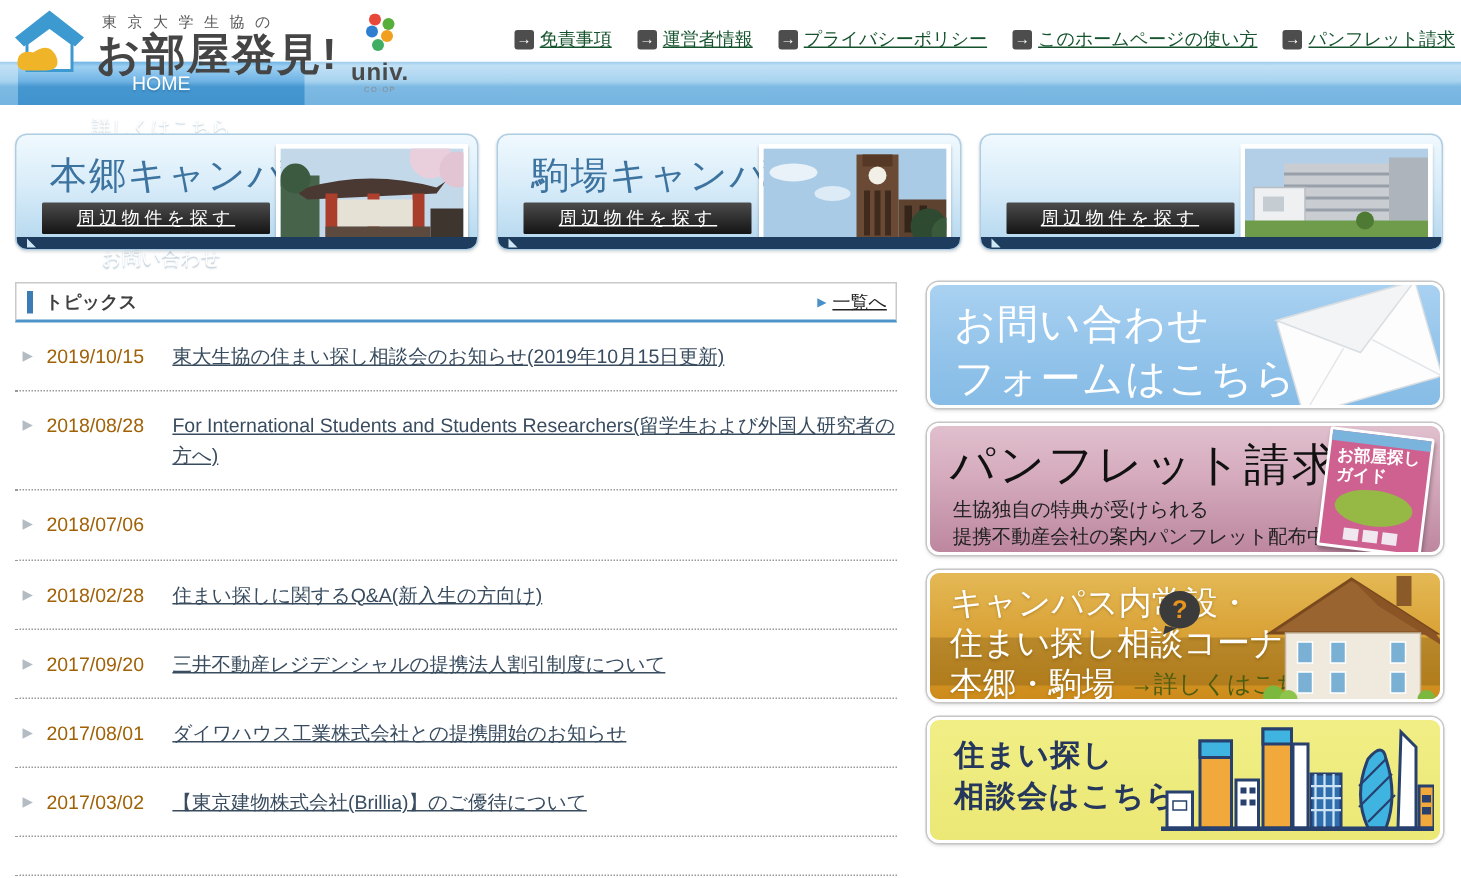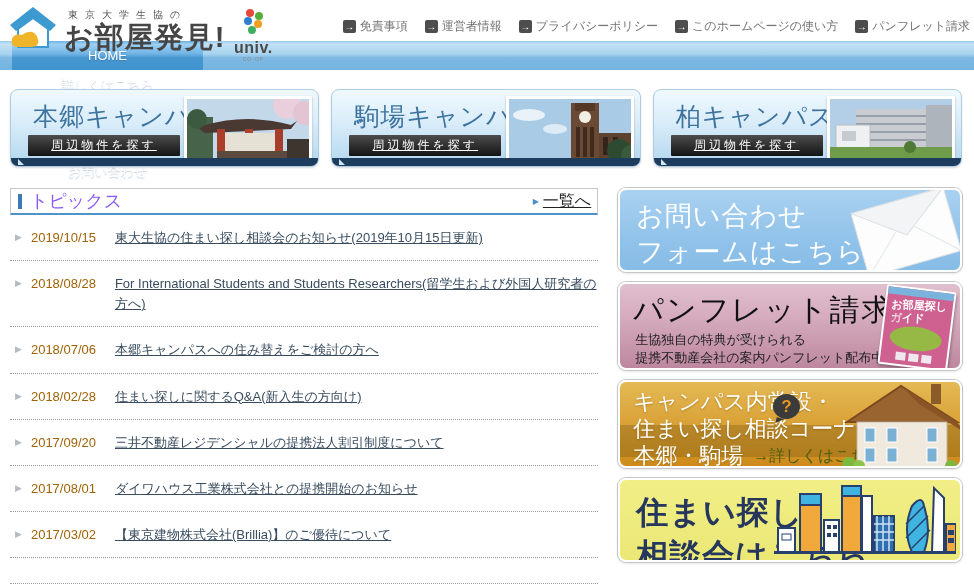--- a/index.html
+++ b/index.html
@@ -13,21 +13,21 @@
   .logo-house { width:50px; height:46px; }
   .logo-text { margin-left:6px; }
   .logo-tagline { font-size:10px; color:#5a5a5a; letter-spacing:7px; margin:3px 0 0 4px; white-space:nowrap; }
   .logo-title { font-size:29px; font-weight:bold; color:#454545; letter-spacing:1px; line-height:1.1; }
   .coop-mark { margin-left:6px; padding-top:4px; width:44px; text-align:center; }
   .coop-univ { font-size:16px; font-weight:bold; color:#4a4a4a; line-height:1; margin-top:1px; letter-spacing:.5px; }
   .coop-sub { font-size:5px; color:#8a8a8a; letter-spacing:1px; }
   .top-links { position:absolute; right:4px; bottom:6px; display:flex; gap:17px; font-size:12px; white-space:nowrap; }
   .top-link { display:flex; align-items:center; gap:4px; cursor:pointer; }
   .top-link .sq { width:13px; height:13px; background:#4d4d4d; color:#fff; border-radius:2px; font-size:10px; line-height:13px; text-align:center; flex-shrink:0; }
-  .top-link .lbl { color:#737373; }
+  .top-link .lbl { color:#14532d; text-decoration:underline; }
 
   
   .main-nav { display:flex; height:29px; padding-left:12px; background:linear-gradient(180deg,#9ccbeb 0%,#c2e1f5 10%,#a8d3ef 45%,#7db9e3 58%,#74b4e0 100%);flex-direction:column; }
   .nav-item { width:191px; text-align:center; line-height:29px; font-size:13px; color:#fff; cursor:pointer; text-shadow:0 1px 1px rgba(40,90,130,.35); }
   .nav-item.active { background:linear-gradient(180deg,#6eb2e2 0%,#9dd0f2 12%,#6fb3e4 45%,#4697d0 58%,#4093cd 100%); }
 
   
   .campus-row { display:flex; gap:12px; margin:19px 12px 0 10px; }
   .campus-banner { position:relative; flex:1; height:78px; border:1px solid #aecde4; border-radius:8px; background:linear-gradient(180deg,#f0f9fe 0%,#d8ecf9 45%,#b2d6ee 100%); cursor:pointer; overflow:hidden; box-shadow:0 1px 2px rgba(0,0,0,.15); }
   .campus-title { position:absolute; left:22px; top:10px; font-size:25px; color:#3d739f; letter-spacing:1px; white-space:nowrap; }
@@ -38,24 +38,24 @@
   .corner-arrow { position:absolute; left:7px; bottom:1px; width:0; height:0; border-left:6px solid #cfe6f5; border-top:6px solid transparent; }
 
   
   .content { display:flex; gap:20px; margin:21px 12px 0 10px; }
   .main-col { width:592px; }
   .side-col { width:346px; display:flex; flex-direction:column; gap:10px; }
 
   
   .topics-header { position:relative; height:27px; border:1px solid #c9c9c9; border-bottom:2px solid #4f94c9; display:flex; align-items:center; background:#fff; }
   .topics-accent { width:4px; height:15px; background:#3c7cb4; margin:0 8px 0 7px; }
-  .topics-title { font-size:18px; font-weight:normal; color:#8b5cf6; }
+  .topics-title { font-size:12px; font-weight:bold; color:#404040; }
   .topics-more { position:absolute; right:6px; top:0; height:100%; display:flex; align-items:center; gap:4px; cursor:pointer; }
   .topics-more .tri { font-size:8px; color:#4a90c8; }
-  .topics-more .lbl { font-size:16px; color:#222; text-decoration:underline; }
+  .topics-more .lbl { font-size:12px; color:#222; text-decoration:underline; }
   .news-list { }
   .news-row { display:flex; align-items:flex-start; padding:13px 0 12px 5px; border-bottom:1px dotted #9a9a9a; font-size:13px; line-height:1.55; }
   .news-marker { font-size:9px; color:#b3bcc3; margin-top:3px; flex-shrink:0; }
   .news-date { width:84px; flex-shrink:0; color:#a16207; margin-left:9px; }
   .news-link { color:#394c5f; text-decoration:underline; cursor:pointer; }
 
   
   .sb { position:relative; border-radius:8px; overflow:hidden; cursor:pointer; border:2px solid #fff; box-shadow:0 0 0 1px #c6c6c6, 0 1px 3px rgba(0,0,0,.2); }
   .sb-contact { height:84px; background:linear-gradient(180deg,#a9d1f1 0%,#92c3ea 60%,#86bce6 100%); }
   .sb-contact .txt { position:absolute; left:16px; top:9px; font-size:27px; color:#fff; line-height:1.33; letter-spacing:1px; }
@@ -73,21 +73,21 @@
   .sb-consult { height:88px; background:linear-gradient(180deg,#e4b955 0%,#d89f33 55%,#cd8b1a 100%); }
   .sb-consult .band { position:absolute; left:0; right:0; bottom:9px; height:32px; background:rgba(105,80,20,.30); }
   .sb-consult .l1 { position:absolute; left:13px; top:5px; font-size:22px; color:#fff; text-shadow:0 1px 2px rgba(120,80,0,.45); white-space:nowrap; }
   .sb-consult .l2 { position:absolute; left:13px; top:32px; font-size:22px; color:#fff; text-shadow:0 1px 2px rgba(120,80,0,.45); white-space:nowrap; }
   .sb-consult .l3 { position:absolute; left:13px; top:59px; font-size:22px; color:#fff; text-shadow:0 1px 2px rgba(120,80,0,.45); white-space:nowrap; }
   .sb-consult .cta { font-size:16px; color:#4c5c0f; text-shadow:none; margin-left:10px; vertical-align:2px; }
   .qbubble { position:absolute; right:160px; top:12px; width:27px; height:25px; background:#3b3b3b; border-radius:50%; color:#e8951f; font-weight:bold; font-size:17px; text-align:center; line-height:25px; z-index:3; }
   .qbubble:after { content:""; position:absolute; left:3px; bottom:-5px; border-left:8px solid #3b3b3b; border-bottom:6px solid transparent; transform:rotate(12deg); }
   .consult-house { position:absolute; right:-4px; bottom:-2px; z-index:2; }
   .sb-seminar { height:84px; background:linear-gradient(180deg,#f1ee86 0%,#ebe876 100%); }
-  .sb-seminar .txt { position:absolute; left:16px; top:11px; font-size:32px; font-weight:600; color:#25375c; line-height:1.35; letter-spacing:1px; }
+  .sb-seminar .txt { position:absolute; left:16px; top:11px; font-size:20px; font-weight:600; color:#25375c; line-height:1.35; letter-spacing:1px; }
   .skyline { position:absolute; right:4px; bottom:4px; }
 </style>
 </head>
 <body>
 
 <div class="page">
 
   <header class="site-header">
     <div class="logo">
       <svg class="logo-house" viewBox="0 0 50 46">
@@ -187,21 +187,20 @@
           <rect x="104" y="38" width="5" height="18" fill="#34241a"></rect>
           <circle cx="110" cy="52" r="12" fill="#2e4a30"></circle>
           <circle cx="122" cy="56" r="10" fill="#3a5a3c"></circle>
         </svg>
       </div>
       <div class="campus-strip"></div>
       <div class="corner-arrow"></div>
     </div>
 
     <div class="campus-banner">
-      <div class="campus-title">柏キャンパス</div>
       <div class="campus-btn">周辺物件を探す</div>
       <div class="campus-photo">
         <svg viewBox="0 0 122 60">
           <rect width="122" height="60" fill="#b2cfe7"></rect>
           <rect x="26" y="10" width="96" height="38" fill="#c9cdd2"></rect>
           <rect x="26" y="16" width="96" height="2" fill="#989fa8"></rect>
           <rect x="26" y="24" width="96" height="2" fill="#989fa8"></rect>
           <rect x="26" y="32" width="96" height="2" fill="#989fa8"></rect>
           <rect x="26" y="40" width="96" height="2" fill="#989fa8"></rect>
           <rect x="96" y="6" width="26" height="42" fill="#aeb4bb"></rect>
@@ -236,21 +235,20 @@
           <a class="news-link">東大生協の住まい探し相談会のお知らせ(2019年10月15日更新)</a>
         </div>
         <div class="news-row">
           <span class="news-marker">▶</span>
           <span class="news-date">2018/08/28</span>
           <a class="news-link">For International Students and Students Researchers(留学生および外国人研究者の方へ)</a>
         </div>
         <div class="news-row">
           <span class="news-marker">▶</span>
           <span class="news-date">2018/07/06</span>
-          <a class="news-link">本郷キャンパスへの住み替えをご検討の方へ</a>
         </div>
         <div class="news-row">
           <span class="news-marker">▶</span>
           <span class="news-date">2018/02/28</span>
           <a class="news-link">住まい探しに関するQ&amp;A(新入生の方向け)</a>
         </div>
         <div class="news-row">
           <span class="news-marker">▶</span>
           <span class="news-date">2017/09/20</span>
           <a class="news-link">三井不動産レジデンシャルの提携法人割引制度について</a>

